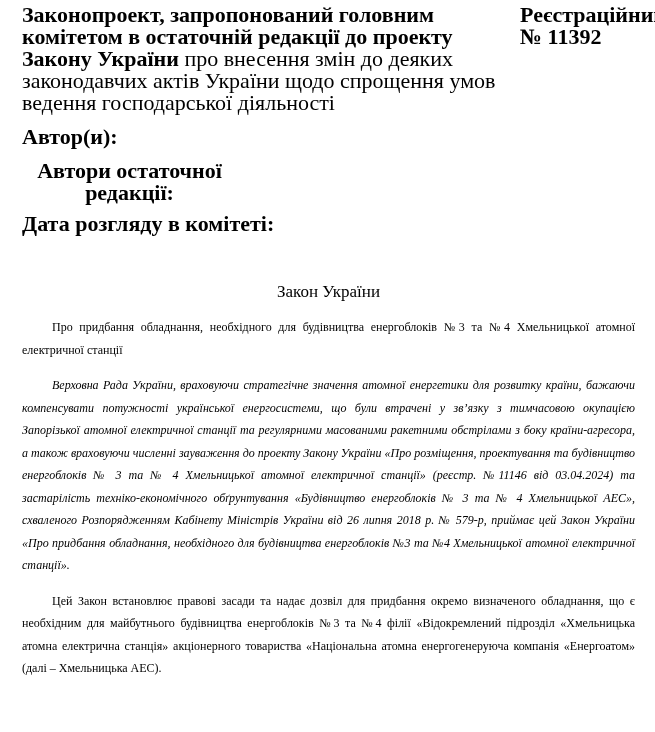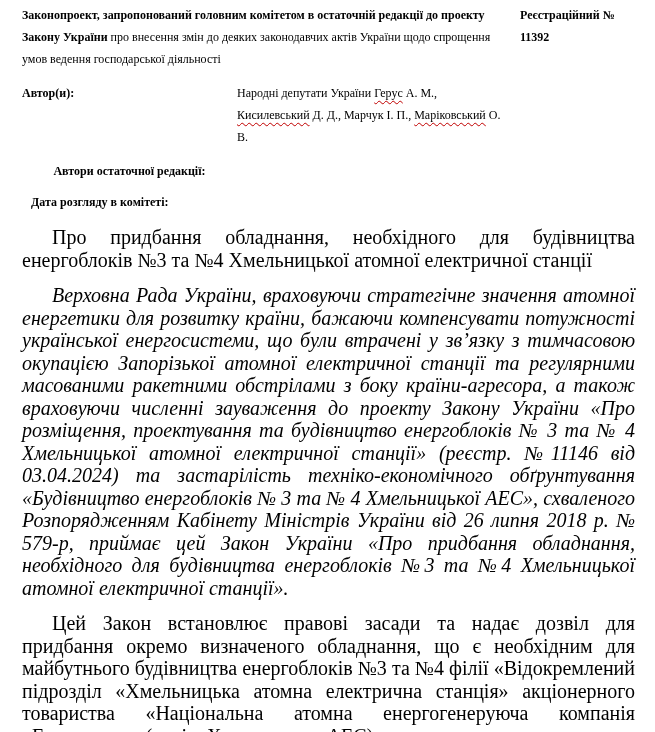--- a/index.html
+++ b/index.html
@@ -20,21 +20,21 @@
     min-height: 732px;
     padding: 4px 20px 10px 22px;
     background: #ffffff;
   }
 
   
   .hrow {
     display: grid;
     grid-template-columns: 215px 283px 1fr;
     column-gap: 0;
-    font-size: 12px;
+    font-size: 22px;
     line-height: 22px;
   }
   .hrow .span2 { grid-column: 1 / 3; padding-right: 12px; }
   .hrow .col3  { grid-column: 3; }
   .label { font-weight: bold; }
   .note  { font-weight: bold; }
   .title-bold { font-weight: bold; }
   .title-rest { font-weight: normal; }
   .row-title   { margin-bottom: 2px; }
   .row-authors { margin-bottom: 12px; margin-top: 12px; }
@@ -51,21 +51,21 @@
   
   .law-heading {
     margin-top: 46px;
     text-align: center;
     font-size: 17px;
     line-height: 22px;
     font-weight: normal;
   }
   .para {
     margin: 13px 0 0 0;
-    font-size: 20px;
+    font-size: 12px;
     line-height: 22.5px;
     text-align: justify;
     text-indent: 30px;
   }
   .para.italic { font-style: italic; }
 </style>
 </head>
 <body>
 
 <div class="page">
@@ -73,33 +73,33 @@
   <div class="hrow row-title">
     <div class="span2">
       <span class="title-bold">Законопроект, запропонований головним комітетом в остаточній редакції до проекту Закону України</span>
       <span class="title-rest">про внесення змін до деяких законодавчих актів України щодо спрощення умов ведення господарської діяльності</span>
     </div>
     <div class="col3 note">Реєстраційний № 11392</div>
   </div>
 
   <div class="hrow row-authors">
     <div class="label">Автор(и):</div>
-    <div class="value"><span>Народні депутати України </span><span class="misspell">Герус</span><span> А. М., </span><span class="misspell">Кисилевський</span><span> Д. Д., Марчук І. П., </span><span class="misspell">Маріковський</span><span> О. В.</span></div>
   </div>
 
   <div class="hrow row-final">
     <div class="label">Автори остаточної редакції:</div>
     <div class="col3"></div>
   </div>
 
   <div class="hrow">
-    <div class="label" style="grid-column:1/3;margin-left:9px;">Дата розгляду в комітеті:</div>
+    <div class="label" style="grid-column:1/3;">Дата розгляду в комітеті:</div>
     <div class="col3"></div>
   </div>
 
+  <div class="law-heading">Закон України</div>
 
   <p class="para">Про придбання обладнання, необхідного для будівництва енергоблоків №3 та №4 Хмельницької атомної електричної станції</p>
 
   <p class="para italic">Верховна Рада України, враховуючи стратегічне значення атомної енергетики для розвитку країни, бажаючи компенсувати потужності української енергосистеми, що були втрачені у зв’язку з тимчасовою окупацією Запорізької атомної електричної станції та регулярними масованими ракетними обстрілами з боку країни-агресора, а також враховуючи численні зауваження до проекту Закону України «Про розміщення, проектування та будівництво енергоблоків № 3 та № 4 Хмельницької атомної електричної станції» (реєстр. №11146 від 03.04.2024) та застарілість техніко-економічного обґрунтування «Будівництво енергоблоків № 3 та № 4 Хмельницької АЕС», схваленого Розпорядженням Кабінету Міністрів України від 26 липня 2018 р. № 579-р, приймає цей Закон України «Про придбання обладнання, необхідного для будівництва енергоблоків №3 та №4 Хмельницької атомної електричної станції».</p>
 
   <p class="para">Цей Закон встановлює правові засади та надає дозвіл для придбання окремо визначеного обладнання, що є необхідним для майбутнього будівництва енергоблоків №3 та №4 філії «Відокремлений підрозділ «Хмельницька атомна електрична станція» акціонерного товариства «Національна атомна енергогенеруюча компанія «Енергоатом» (далі – Хмельницька АЕС).</p>
 
 </div>
 
 </body></html>

